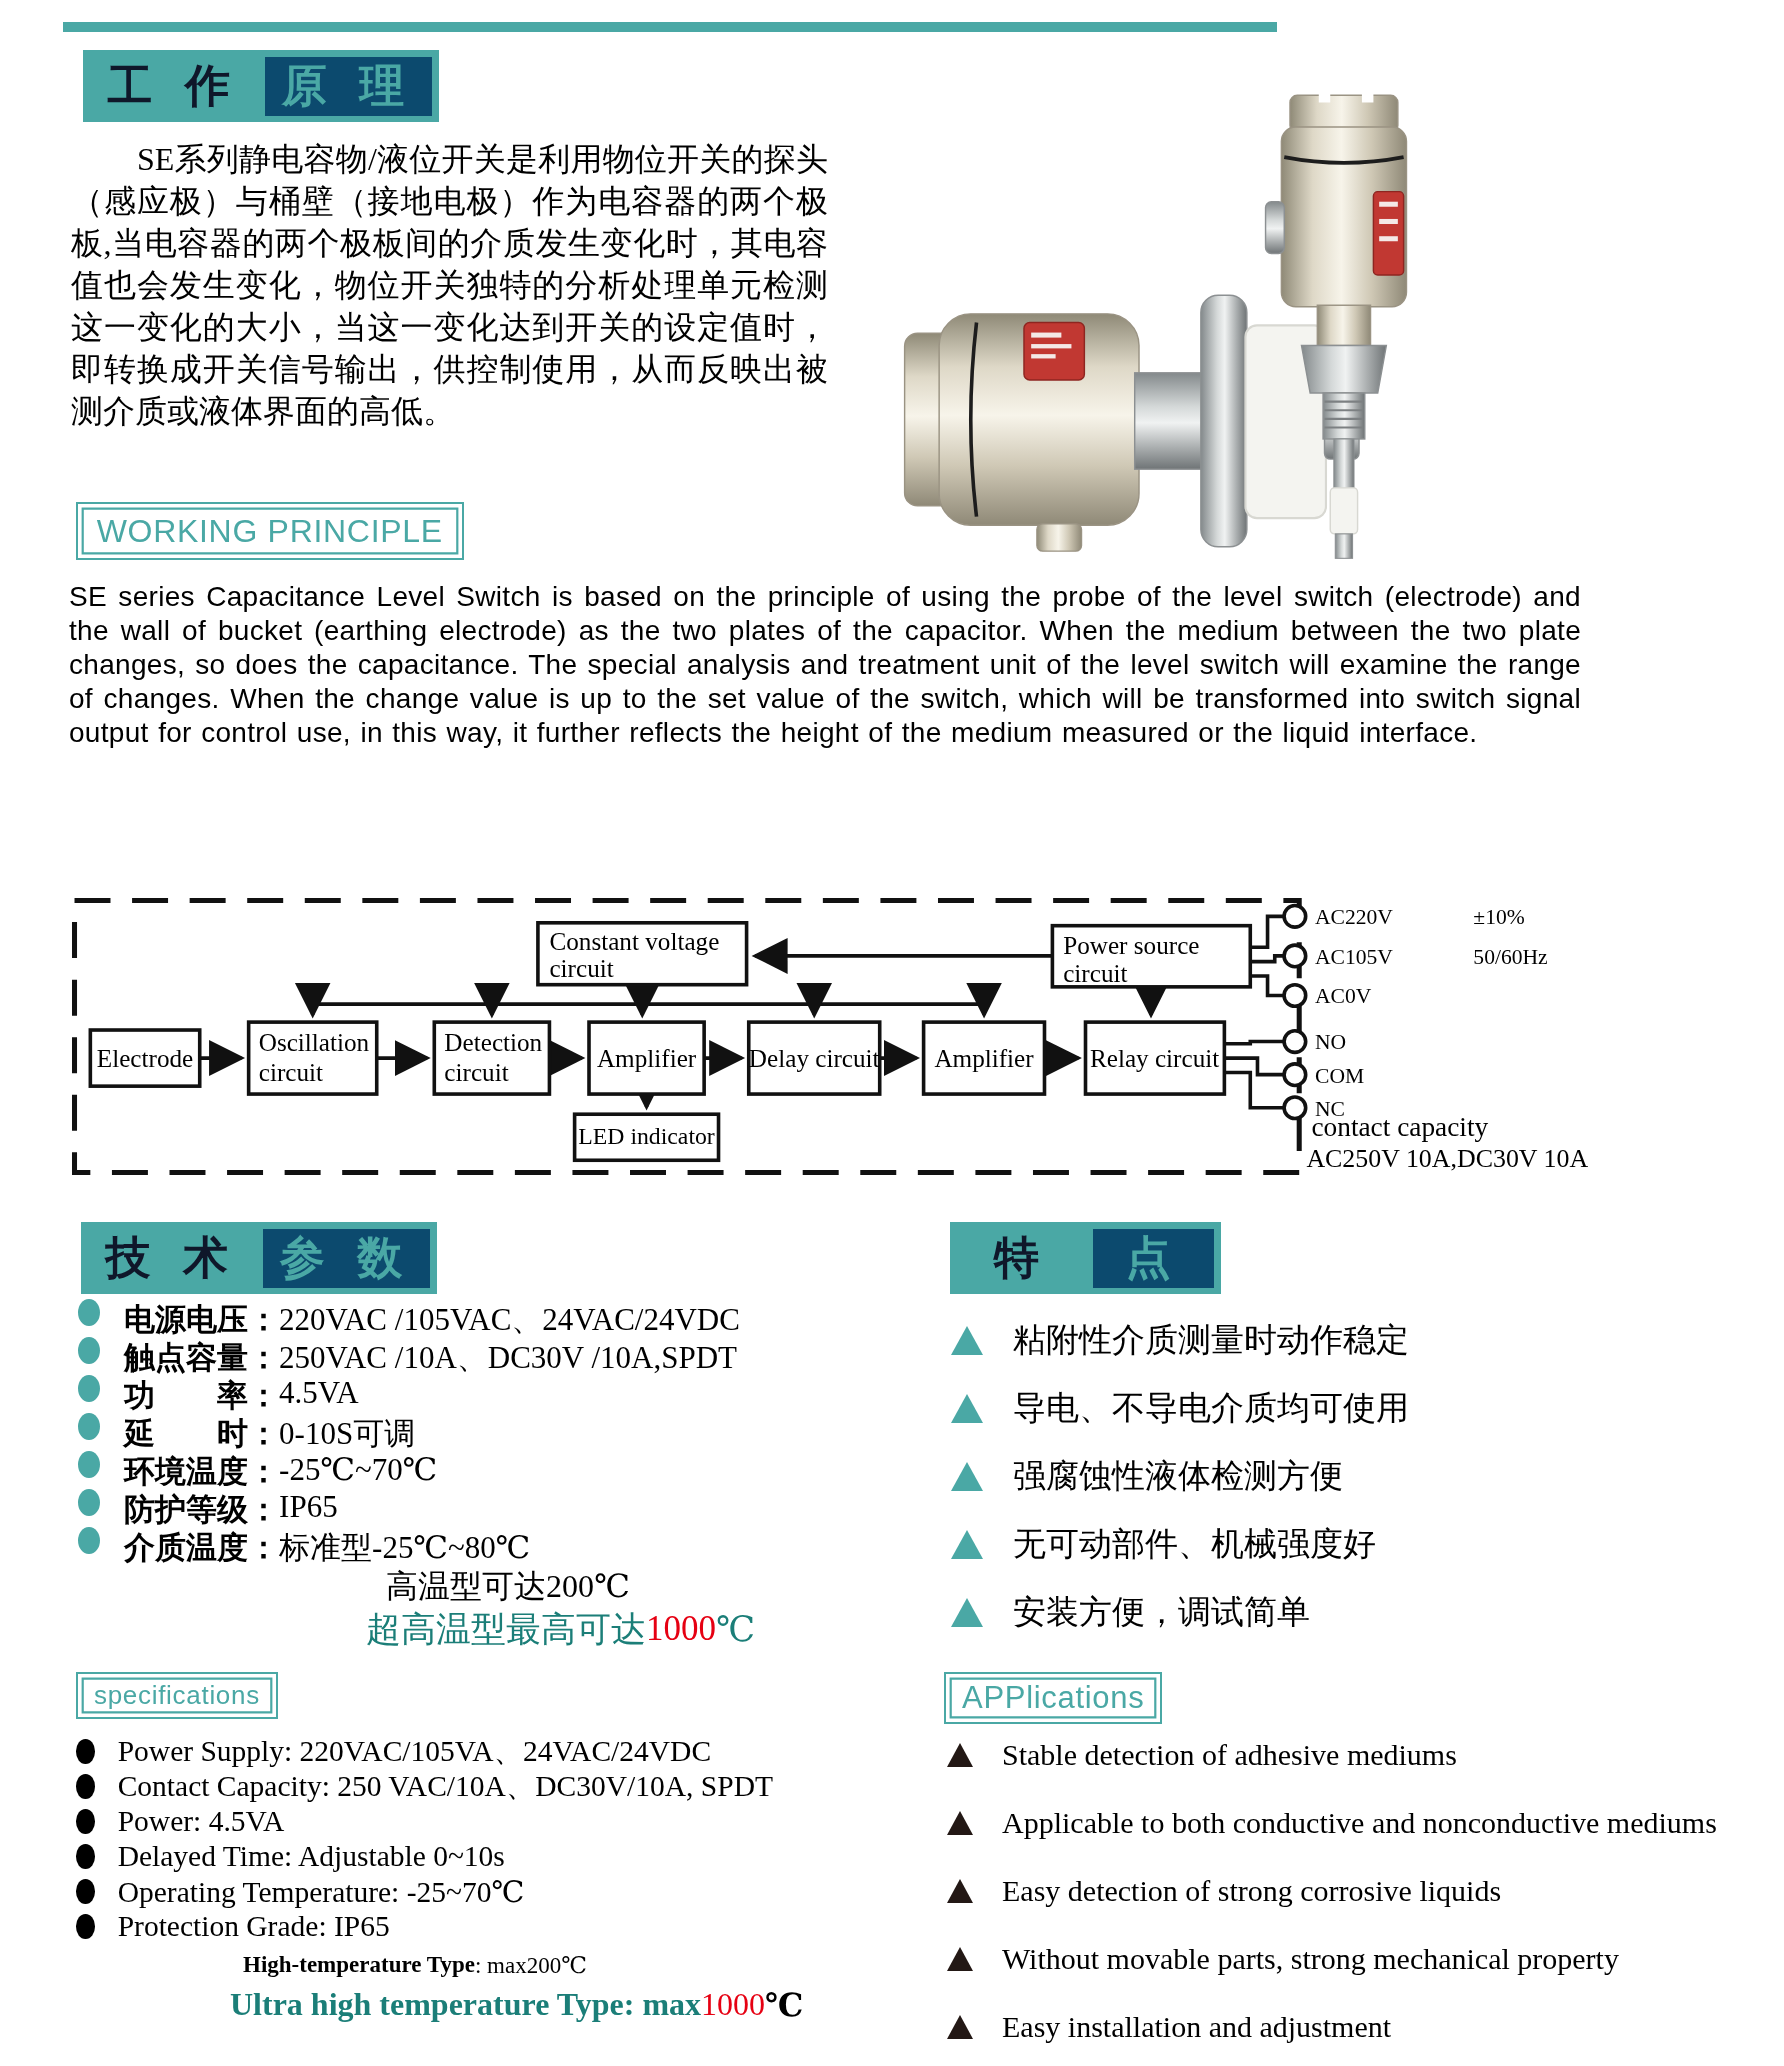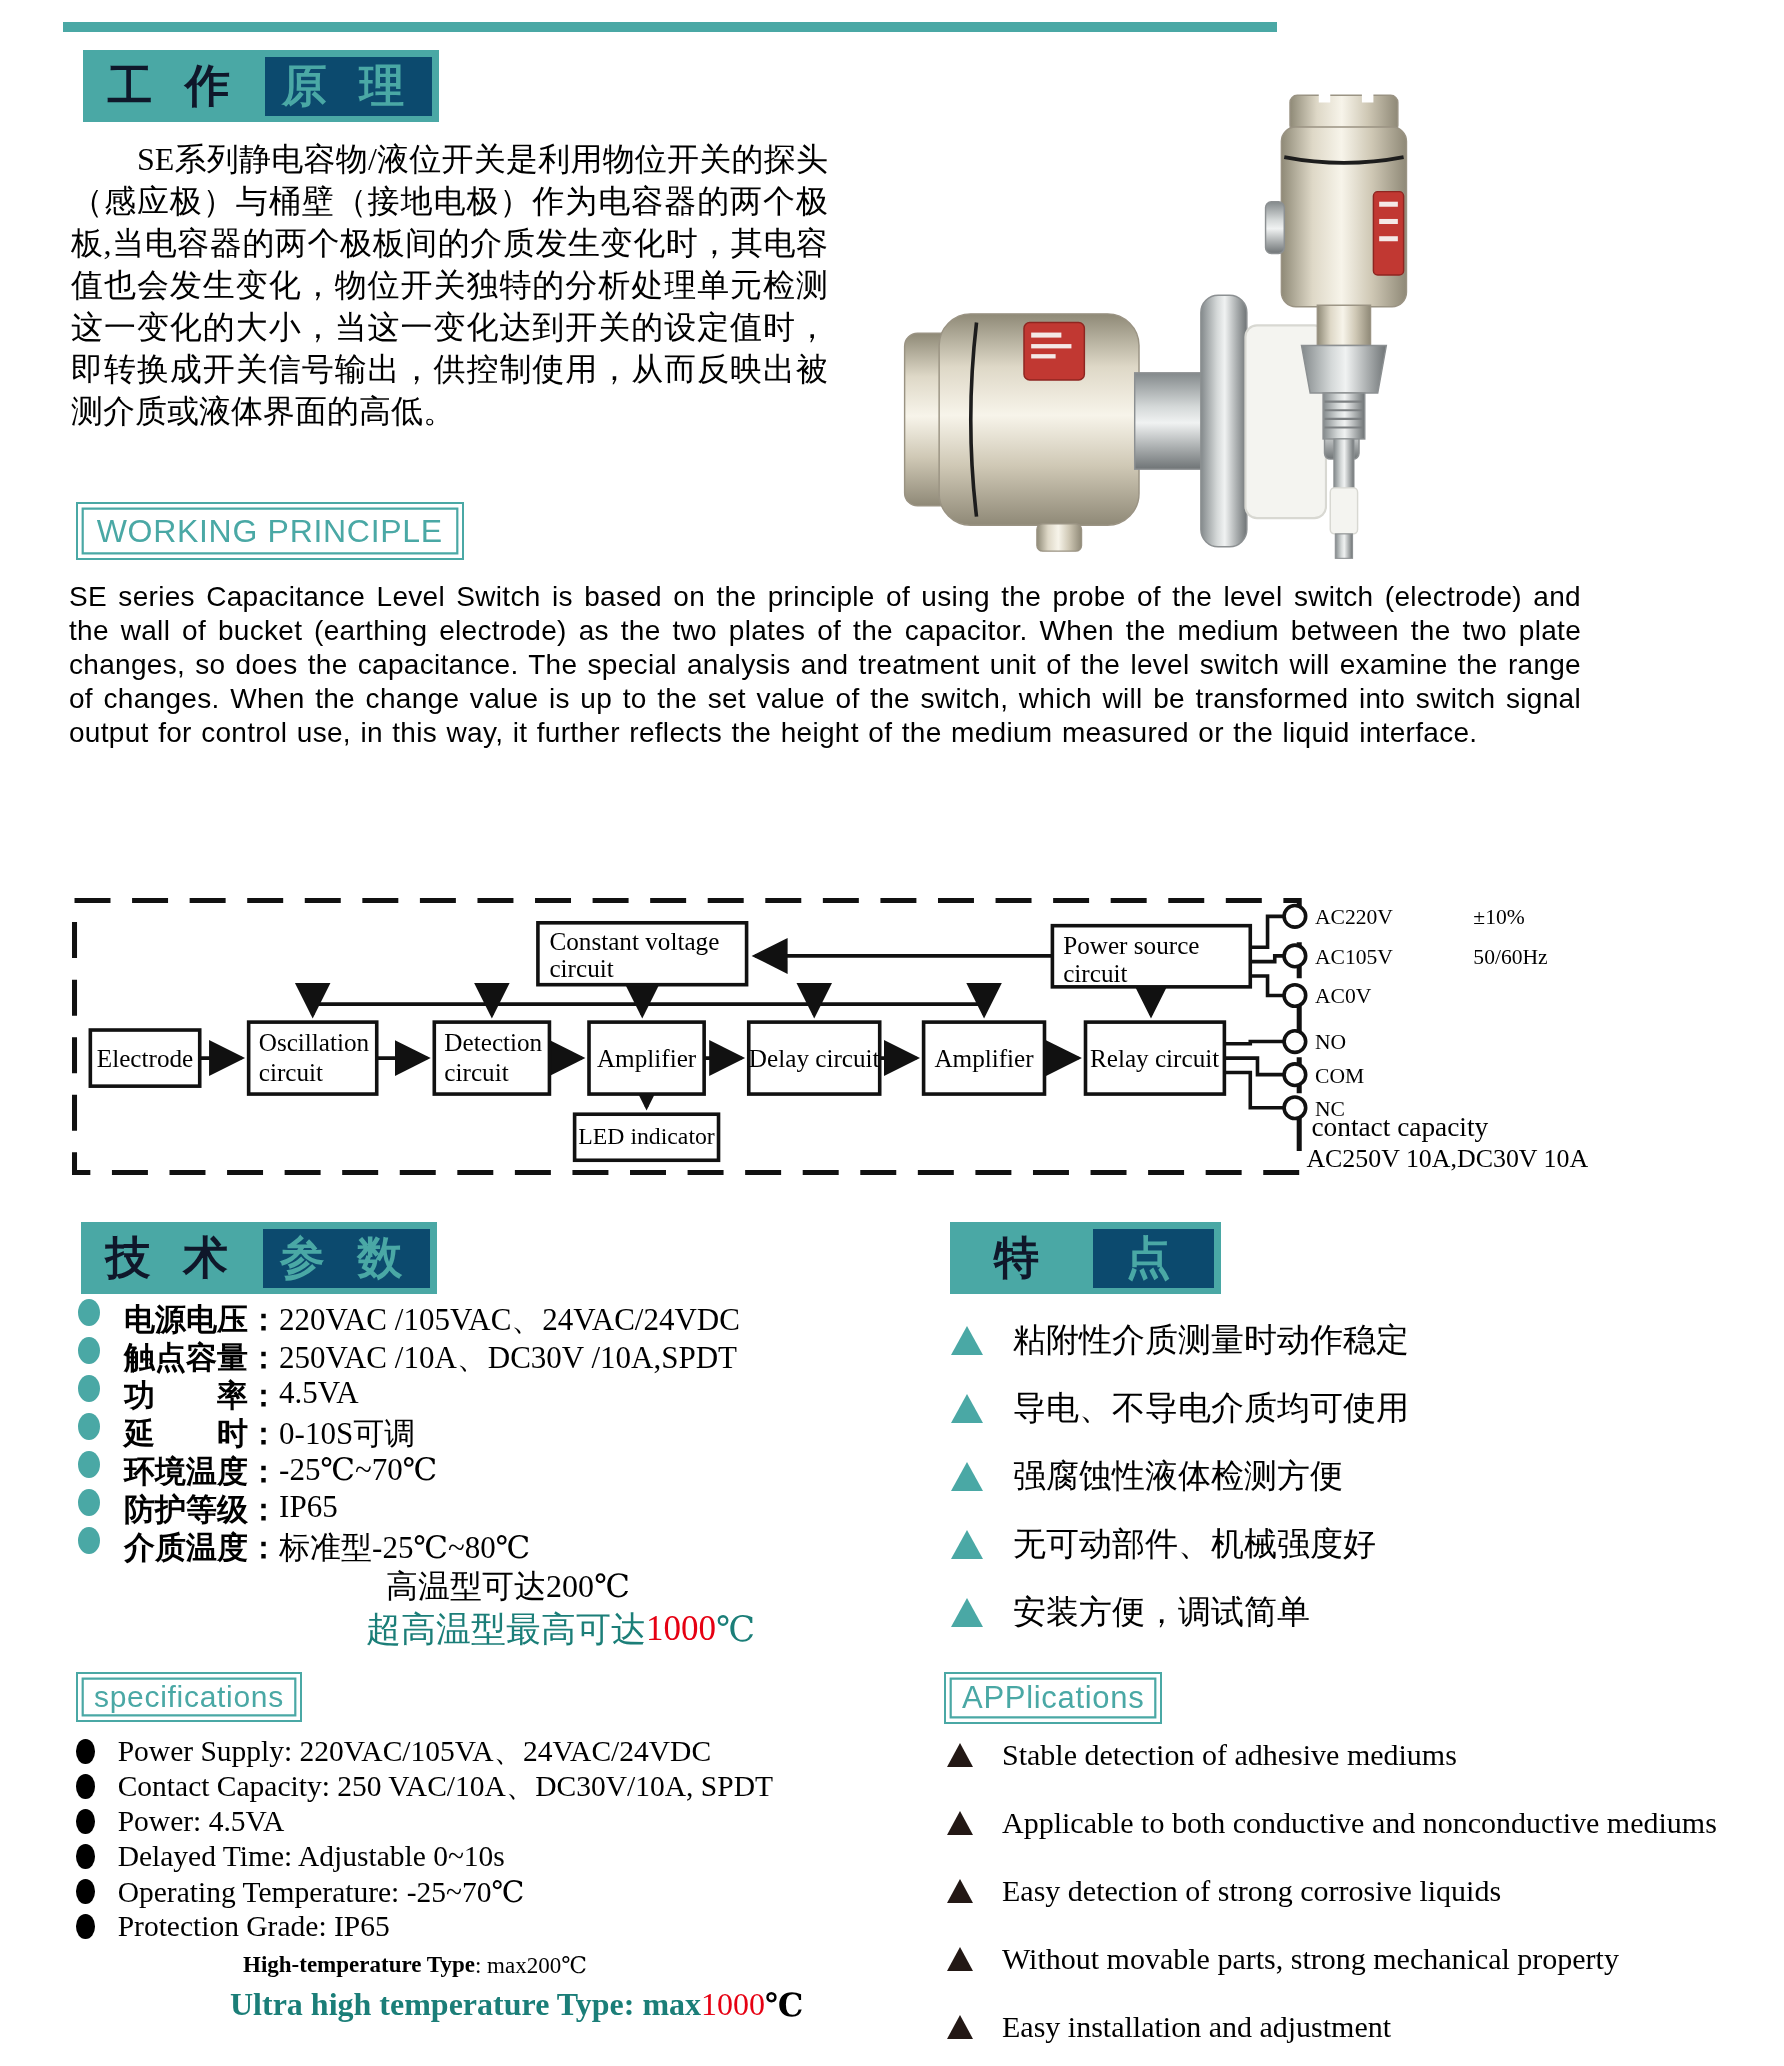--- a/index.html
+++ b/index.html
@@ -329,21 +329,21 @@
     <div class="feature-item">
       <span class="tri teal"></span>
       <span>无可动部件、机械强度好</span>
     </div>
     <div class="feature-item">
       <span class="tri teal"></span>
       <span>安装方便，调试简单</span>
     </div>
   </div>
 
-  <div class="frame" style="left:76px;top:1672px;font-size:30px;padding:5.8px 16px;">specifications</div>
+  <div class="frame" style="left:76px;top:1672px;font-size:26px;padding:5.8px 16px;">specifications</div>
 
   <div class="specs-list">
     <div class="spec-item">
       <span class="oval black"></span>
       <span>Power Supply: 220VAC/105VA、24VAC/24VDC</span>
         <b></b>
         <span></span>
     </div>
     <div class="spec-item">
       <span class="oval black"></span>

